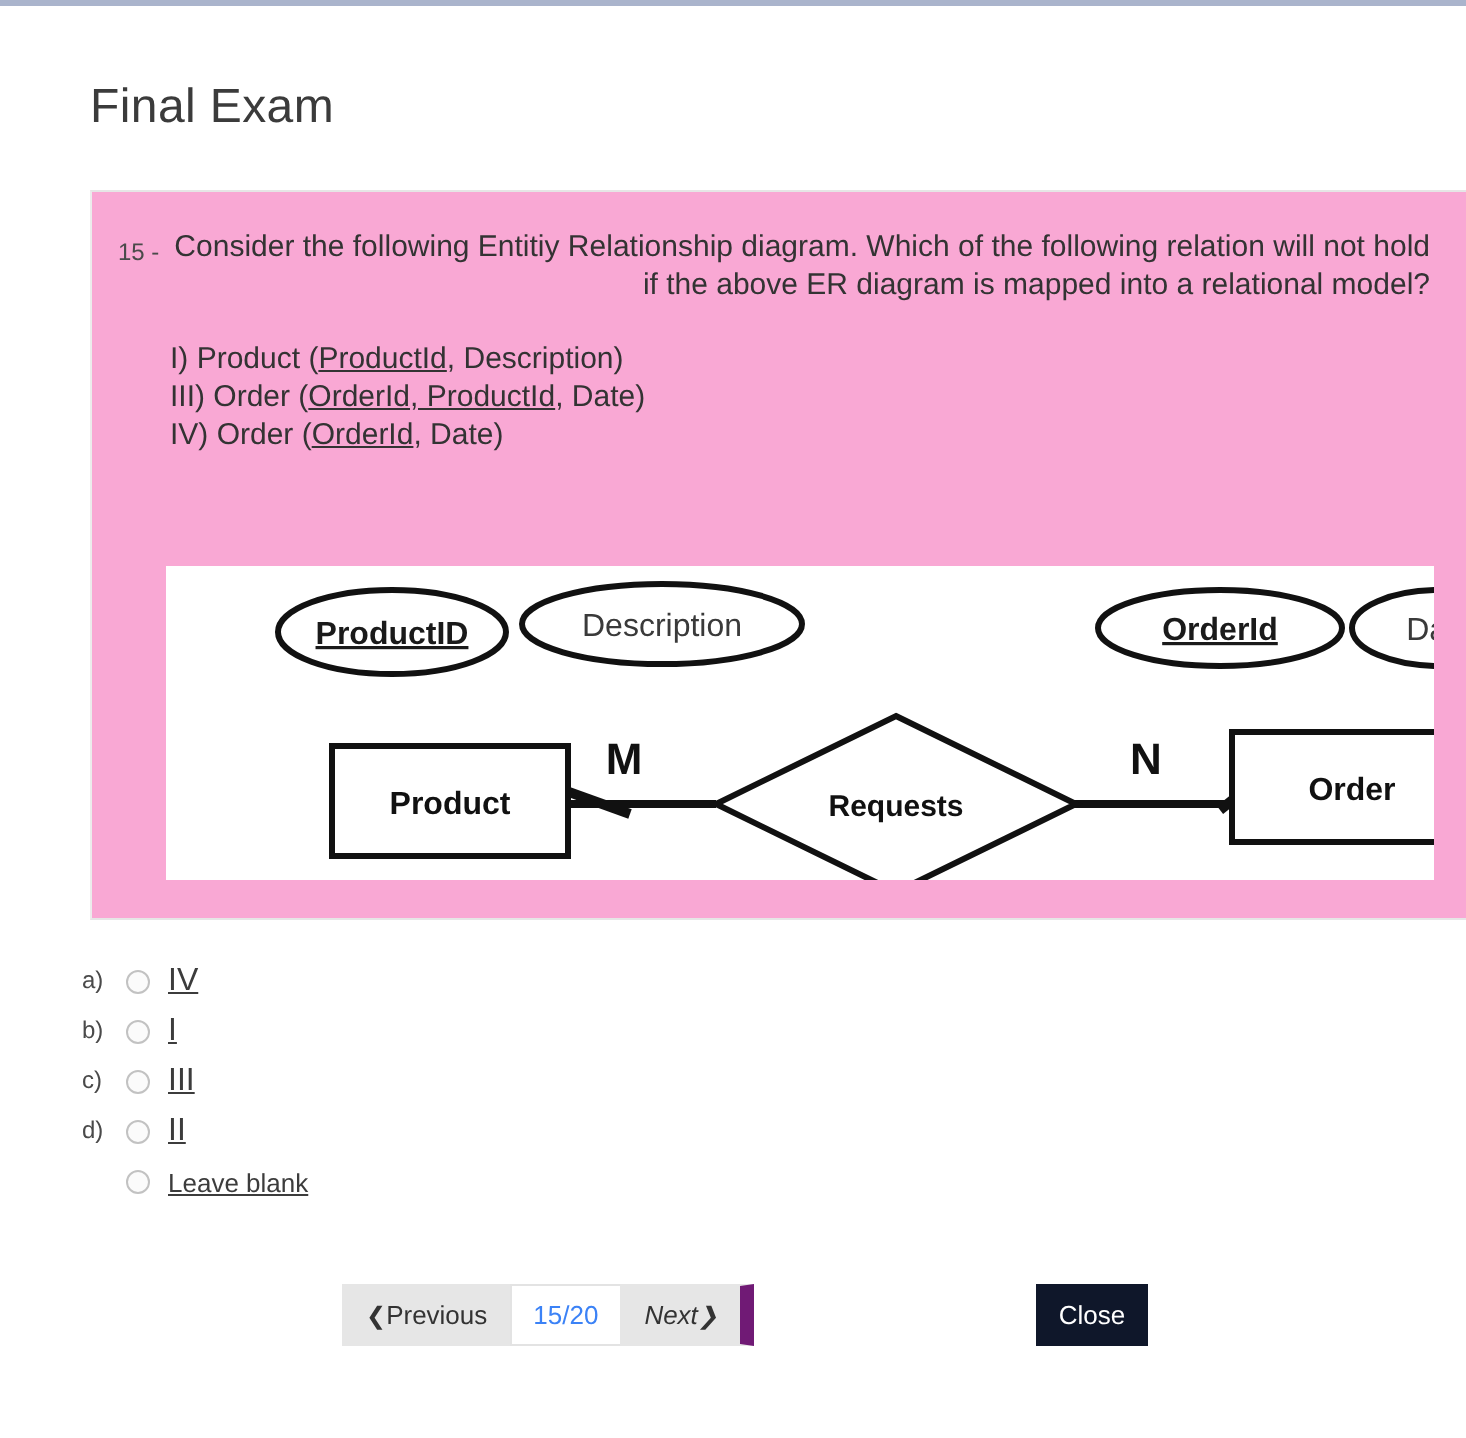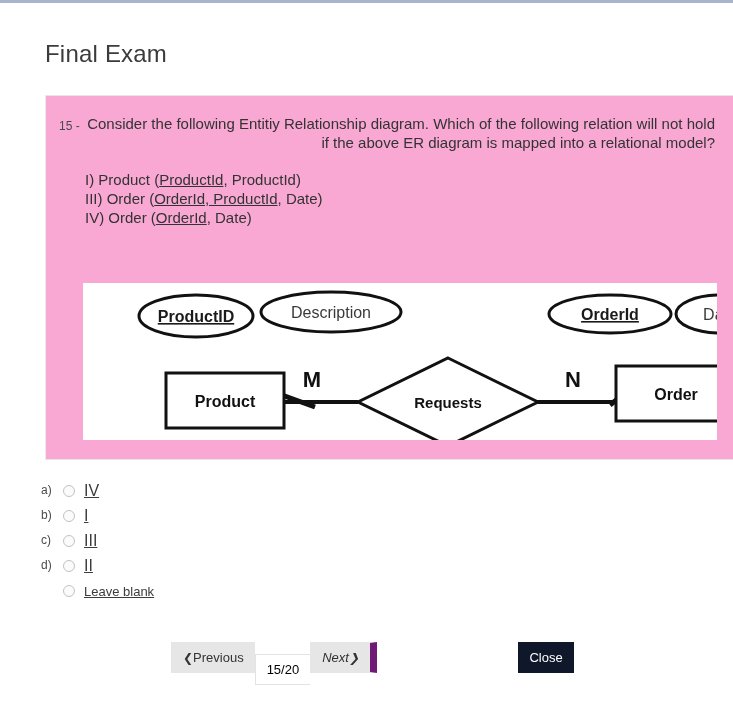--- a/index.html
+++ b/index.html
@@ -116,22 +116,21 @@
     border: 1px solid #e6e6e6;
     border-right: none;
     cursor: pointer;
     white-space: nowrap;
   }
   .nav-btn:last-child { border-right: 7px solid #701a75; font-style: italic; }
   .nav-btn.counter {
     background: #ffffff;
     border: 1px solid #e3e3e3;
     border-right: none;
-    color: #000000;
-    margin-top: 12px;
+    color: #3b82f6;
   }
   .caret { font-size: 12px; line-height: 1; }
   #close-button {
     position: absolute; left: 518px; top: 2px;
     width: 56px; height: 31px;
     display: flex; align-items: center; justify-content: center;
     background: #0f172a;
     color: #ffffff;
     font-size: 13px;
     border: none;
@@ -147,21 +146,21 @@
 
   <div id="exam-title">Final Exam</div>
 
   <div id="question-panel">
 
     <div id="qnum">15 -</div>
 
     <div id="qbody">
       <span id="qstem">Consider the following Entitiy Relationship diagram. Which of the following relation will not hold if the above ER diagram is mapped into a relational model?</span>
       <span id="qrelations">
-        <span class="rel"><span>I) Product (</span><span class="u">ProductId</span><span>, ProductId)</span></span>
+        <span class="rel"><span>I) Product (</span><span class="u">ProductId</span><span>, Description)</span></span>
         <span class="rel"><span>III) Order (</span><span class="u">OrderId, ProductId</span><span>, Date)</span></span>
         <span class="rel"><span>IV) Order (</span><span class="u">OrderId</span><span>, Date)</span></span>
       </span>
     </div>
 
     <div id="er-figure">
       <svg id="er-svg" width="634" height="157" viewBox="0 0 634 157" xmlns="http://www.w3.org/2000/svg">
         <rect x="0" y="0" width="634" height="157" fill="#ffffff"></rect>
 
         <line x1="136" y1="129" x2="118" y2="98" stroke="#111" stroke-width="5"></line>

